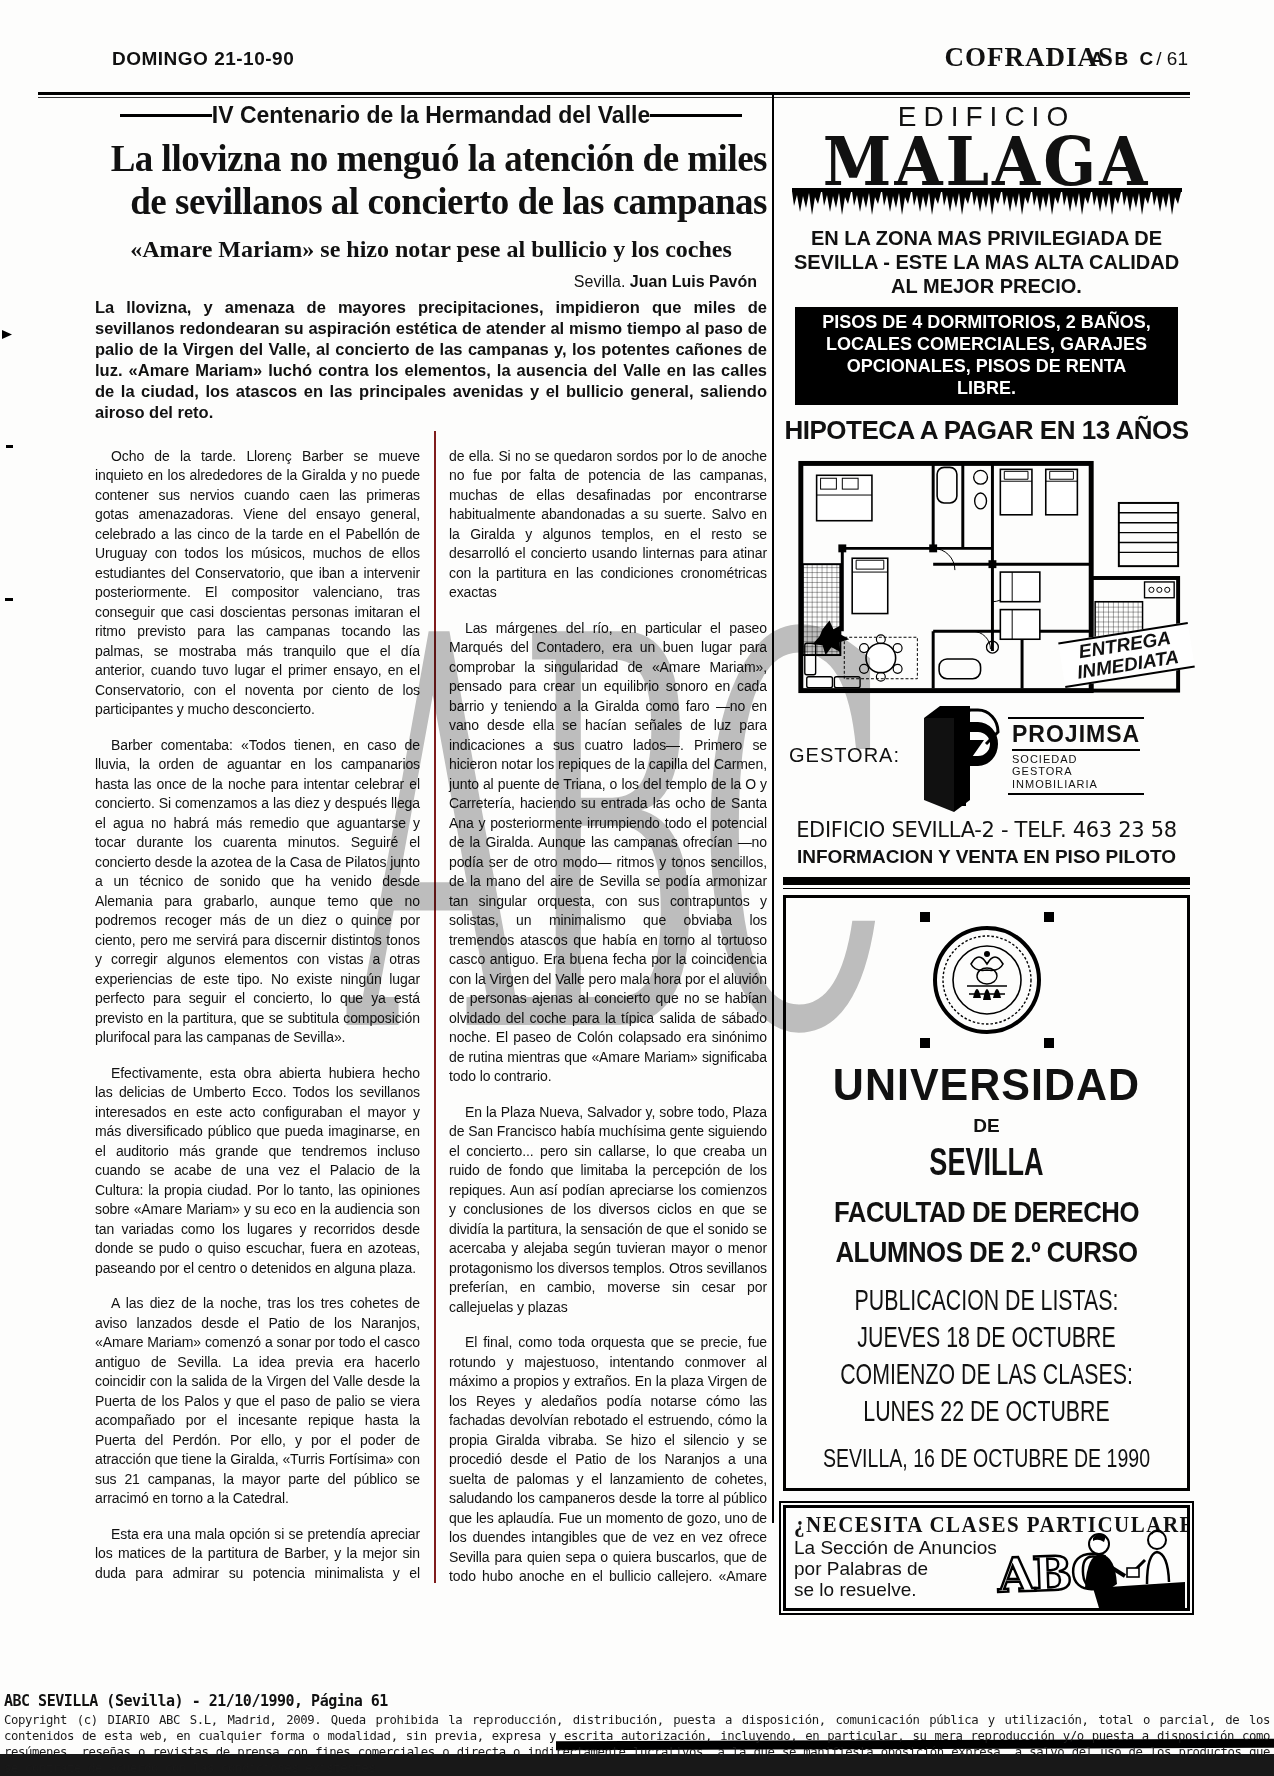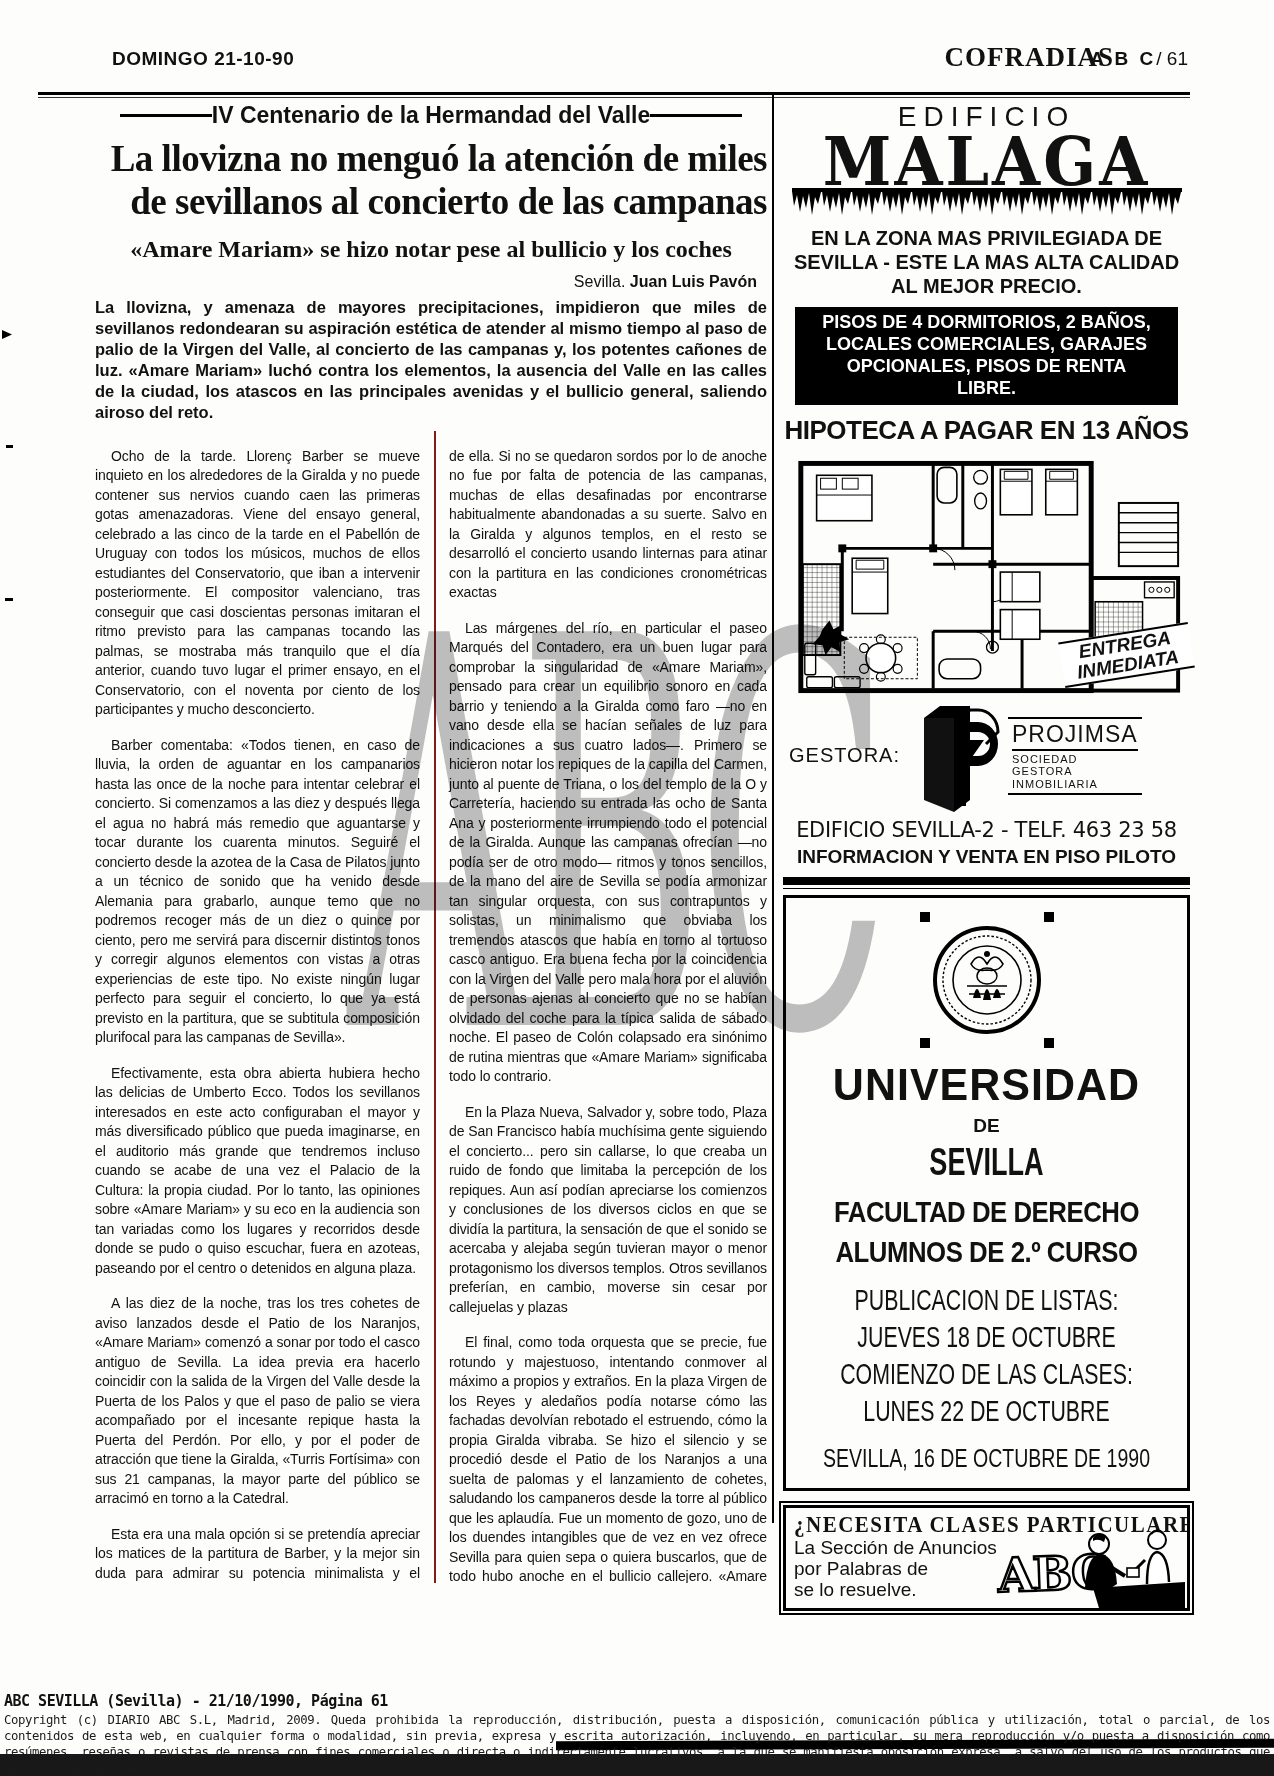--- a/index.html
+++ b/index.html
@@ -50,21 +50,21 @@
     line-height:1.22;margin:9px 12px 0;padding:5px 22px;}
   .ad-hipoteca{font-size:26px;font-weight:700;text-align:center;margin-top:10px;letter-spacing:-.5px;}
   .floorplan{display:block;margin:6px auto 0;}
   .entrega{position:absolute;right:-2px;top:537px;transform:rotate(-9deg);
     border-top:2px solid #000;border-bottom:2px solid #000;padding:1px 14px;
     font-weight:700;font-style:italic;font-size:19px;text-align:center;line-height:1.05;background:#fff;}
   .prom-row{display:flex;align-items:center;margin-top:-4px;}
   .prom-label{font-size:20px;letter-spacing:1px;margin-left:6px;}
   .plogo{margin:0 6px 0 10px;}
   .projimsa{border-top:2px solid #000;border-bottom:2px solid #000;padding:2px 4px;}
-  .projimsa .pj{font-size:23px;font-weight:400;letter-spacing:1px;border-bottom:2px solid #000;padding-bottom:1px;}
+  .projimsa .pj{font-size:23px;font-weight:700;letter-spacing:1px;border-bottom:2px solid #000;padding-bottom:1px;}
   .projimsa .pjsub{font-size:11px;font-weight:400;line-height:1.15;letter-spacing:1px;margin-top:2px;}
   .ad-address{font-size:20px;text-align:center;margin-top:4px;letter-spacing:-.3px;}
   .inf-row{display:flex;align-items:flex-end;justify-content:center;margin-top:4px;}
   .inf-label{font-size:20px;letter-spacing:1px;margin:0 8px 14px 0;}
   .ricca{border-top:4px solid #000;border-bottom:4px solid #000;padding:0 10px;
     font-size:38px;font-weight:700;font-style:italic;letter-spacing:2px;line-height:1.05;}
   .api{font-size:24px;margin:0 0 2px 10px;}
   .ad-office{font-size:21px;text-align:center;margin-top:6px;font-family:"DejaVu Sans",sans-serif;letter-spacing:-.3px;}
   .ad-venta{font-size:19px;font-weight:700;text-align:center;margin-top:4px;}
   .ad-rule{height:6px;background:#000;margin:9px 0 2px;border-bottom:2px solid #000;box-shadow:0 3px 0 #fff,0 4px 0 #000;}

